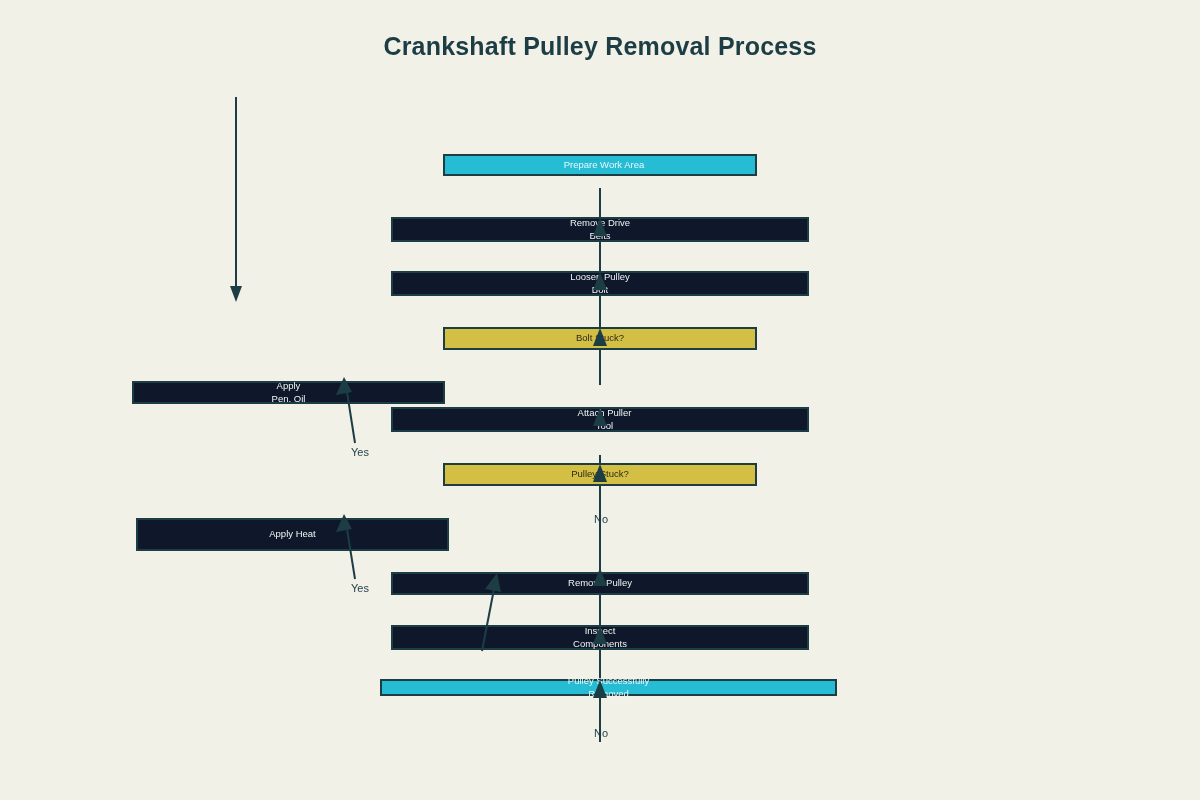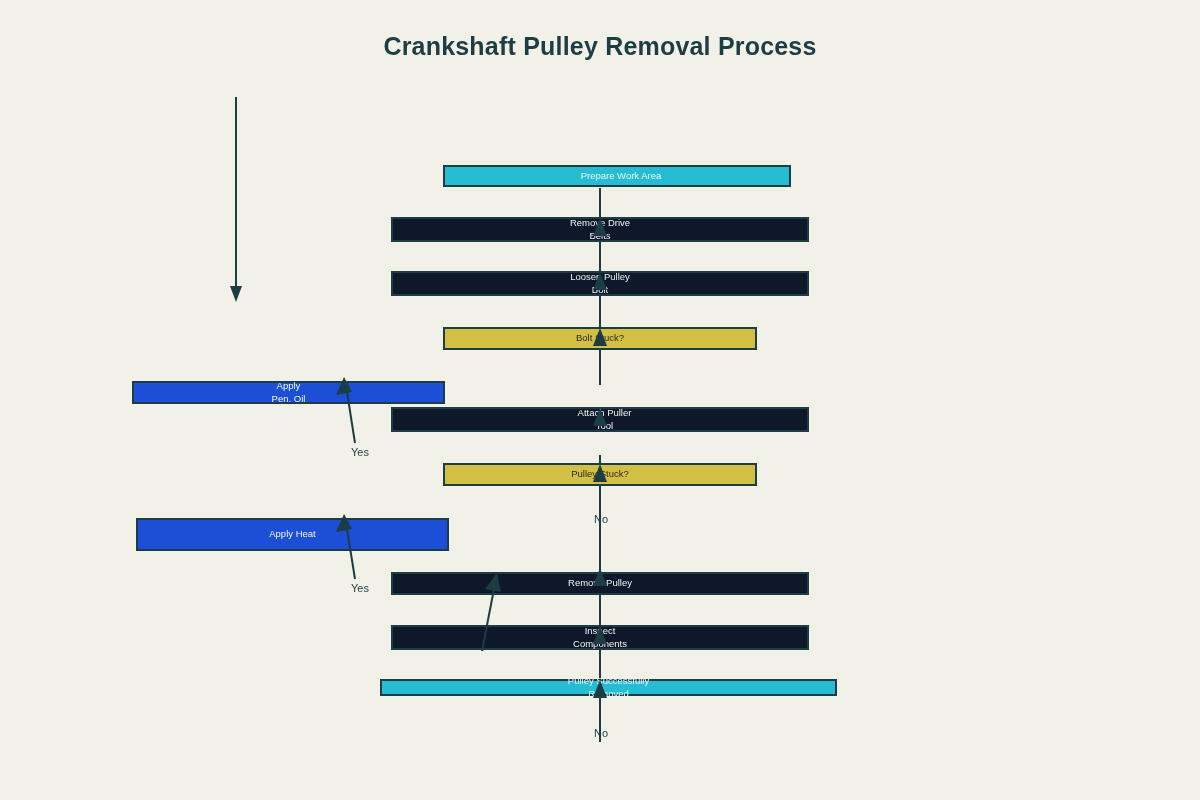--- a/index.html
+++ b/index.html
@@ -33,21 +33,21 @@
     justify-content:center;
     text-align:center;
     font-size:9.5px;
     line-height:12.5px;
     white-space:pre-line;
     z-index:2;
   }
   .node.terminal{background:#26bcd4;color:#eaf8fb;}
   .node.process{background:#0f172a;color:#eef3f3;}
   .node.decision{background:#d4bf45;color:#2b2a18;}
-  .node.remedy{background:#1d4ed8;color:#f0f7f2;}
+  .node.remedy{background:#0f172a;color:#f0f7f2;}
 
   .edge-label{
     position:absolute;
     font-size:11px;
     color:#1d3d45;
     white-space:nowrap;
     z-index:4;
   }
 
   svg.links{position:absolute;left:0;top:0;width:1200px;height:800px;overflow:visible;}
@@ -72,21 +72,21 @@
     </g>
 
     <g>
       <line class="trunk" x1="600" y1="385" x2="600" y2="188"></line>
     </g>
     <g>
       <line class="trunk" x1="600" y1="742" x2="600" y2="455"></line>
     </g>
   </svg>
 
-  <div class="node terminal" style="left:443px;top:165px;width:348px;height:22px;padding-left:8px;">
+  <div class="node terminal" style="left:443px;top:154px;width:314px;height:22px;padding-left:8px;">
     <span>Prepare Work Area</span>
   </div>
 
   <div class="node process" style="left:391px;top:217px;width:418px;height:25px;">
     <span>Remove Drive
 Belts</span>
   </div>
 
   <div class="node process" style="left:391px;top:271px;width:418px;height:25px;">
     <span>Loosen Pulley

